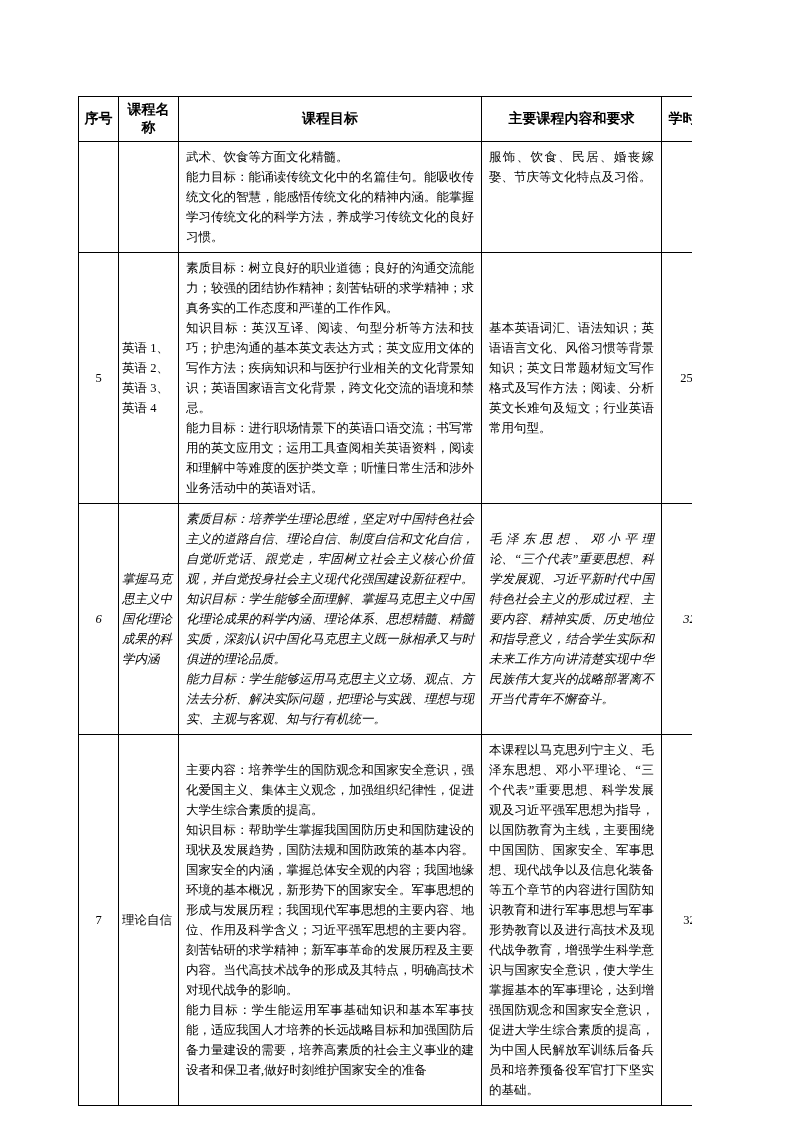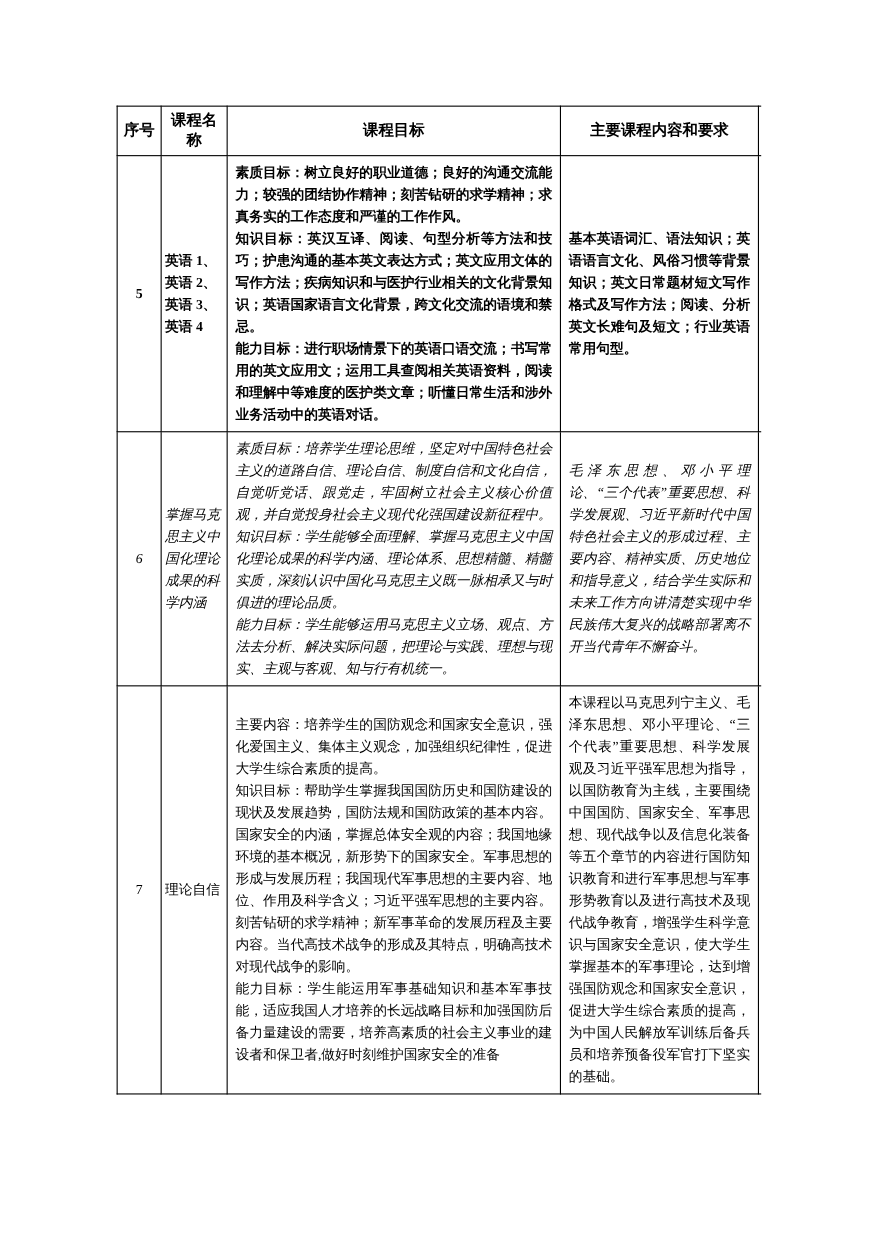--- a/index.html
+++ b/index.html
@@ -8,21 +8,20 @@
     color: #000000;
   }
   .page {
     width: 692px;
     height: 1122px;
     background: #ffffff;
     box-sizing: border-box;
     padding-top: 96px;
     position: relative;
     overflow: hidden;
-    padding-left: 28px;
   }
   table.course-table {
     border-collapse: collapse;
     table-layout: fixed;
     margin-left: 78px;
     width: 639px;
   }
   .course-table th, .course-table td {
     border: 1px solid #000000;
     box-sizing: border-box;
@@ -54,21 +53,21 @@
     padding: 5px 7px;
   }
   td.c-content {
     text-align: justify;
     vertical-align: middle;
     padding: 5px 7px;
   }
   tr.row-partial td.c-content { vertical-align: top; }
   tr.row-partial td.c-obj { vertical-align: top; }
   td.c-obj p, td.c-content p { margin: 0; }
-  tr.row-5 td { height: 222px; font-weight: bold; }
+  tr.row-5 td { height: 222px; }
   tr.row-6 td { height: 223px; font-style: italic; }
   tr.row-7 td { height: 336px; }
   tr.row-partial td { height: 96px; }
 </style>
 </head>
 <body>
 
 <div class="page">
   <table class="course-table">
     <colgroup>
@@ -81,20 +80,32 @@
     <thead>
       <tr>
         <th>序号</th>
         <th>课程名称</th>
         <th>课程目标</th>
         <th>主要课程内容和要求</th>
         <th>学时数</th>
       </tr>
     </thead>
     <tbody>
+      <tr class="row-partial">
+        <td class="c-no"></td>
+        <td class="c-name"></td>
+        <td class="c-obj">
+          <p>武术、饮食等方面文化精髓。</p>
+          <p>能力目标：能诵读传统文化中的名篇佳句。能吸收传统文化的智慧，能感悟传统文化的精神内涵。能掌握学习传统文化的科学方法，养成学习传统文化的良好习惯。</p>
+        </td>
+        <td class="c-content">
+          <p>服饰、饮食、民居、婚丧嫁娶、节庆等文化特点及习俗。</p>
+        </td>
+        <td class="c-hours"></td>
+      </tr>
       <tr class="row-5">
         <td class="c-no">5</td>
         <td class="c-name">英语 1、英语 2、英语 3、英语 4</td>
         <td class="c-obj">
           <p>素质目标：树立良好的职业道德；良好的沟通交流能力；较强的团结协作精神；刻苦钻研的求学精神；求真务实的工作态度和严谨的工作作风。</p>
           <p>知识目标：英汉互译、阅读、句型分析等方法和技巧；护患沟通的基本英文表达方式；英文应用文体的写作方法；疾病知识和与医护行业相关的文化背景知识；英语国家语言文化背景，跨文化交流的语境和禁忌。</p>
           <p>能力目标：进行职场情景下的英语口语交流；书写常用的英文应用文；运用工具查阅相关英语资料，阅读和理解中等难度的医护类文章；听懂日常生活和涉外业务活动中的英语对话。</p>
         </td>
         <td class="c-content">
           <p>基本英语词汇、语法知识；英语语言文化、风俗习惯等背景知识；英文日常题材短文写作格式及写作方法；阅读、分析英文长难句及短文；行业英语常用句型。</p>

